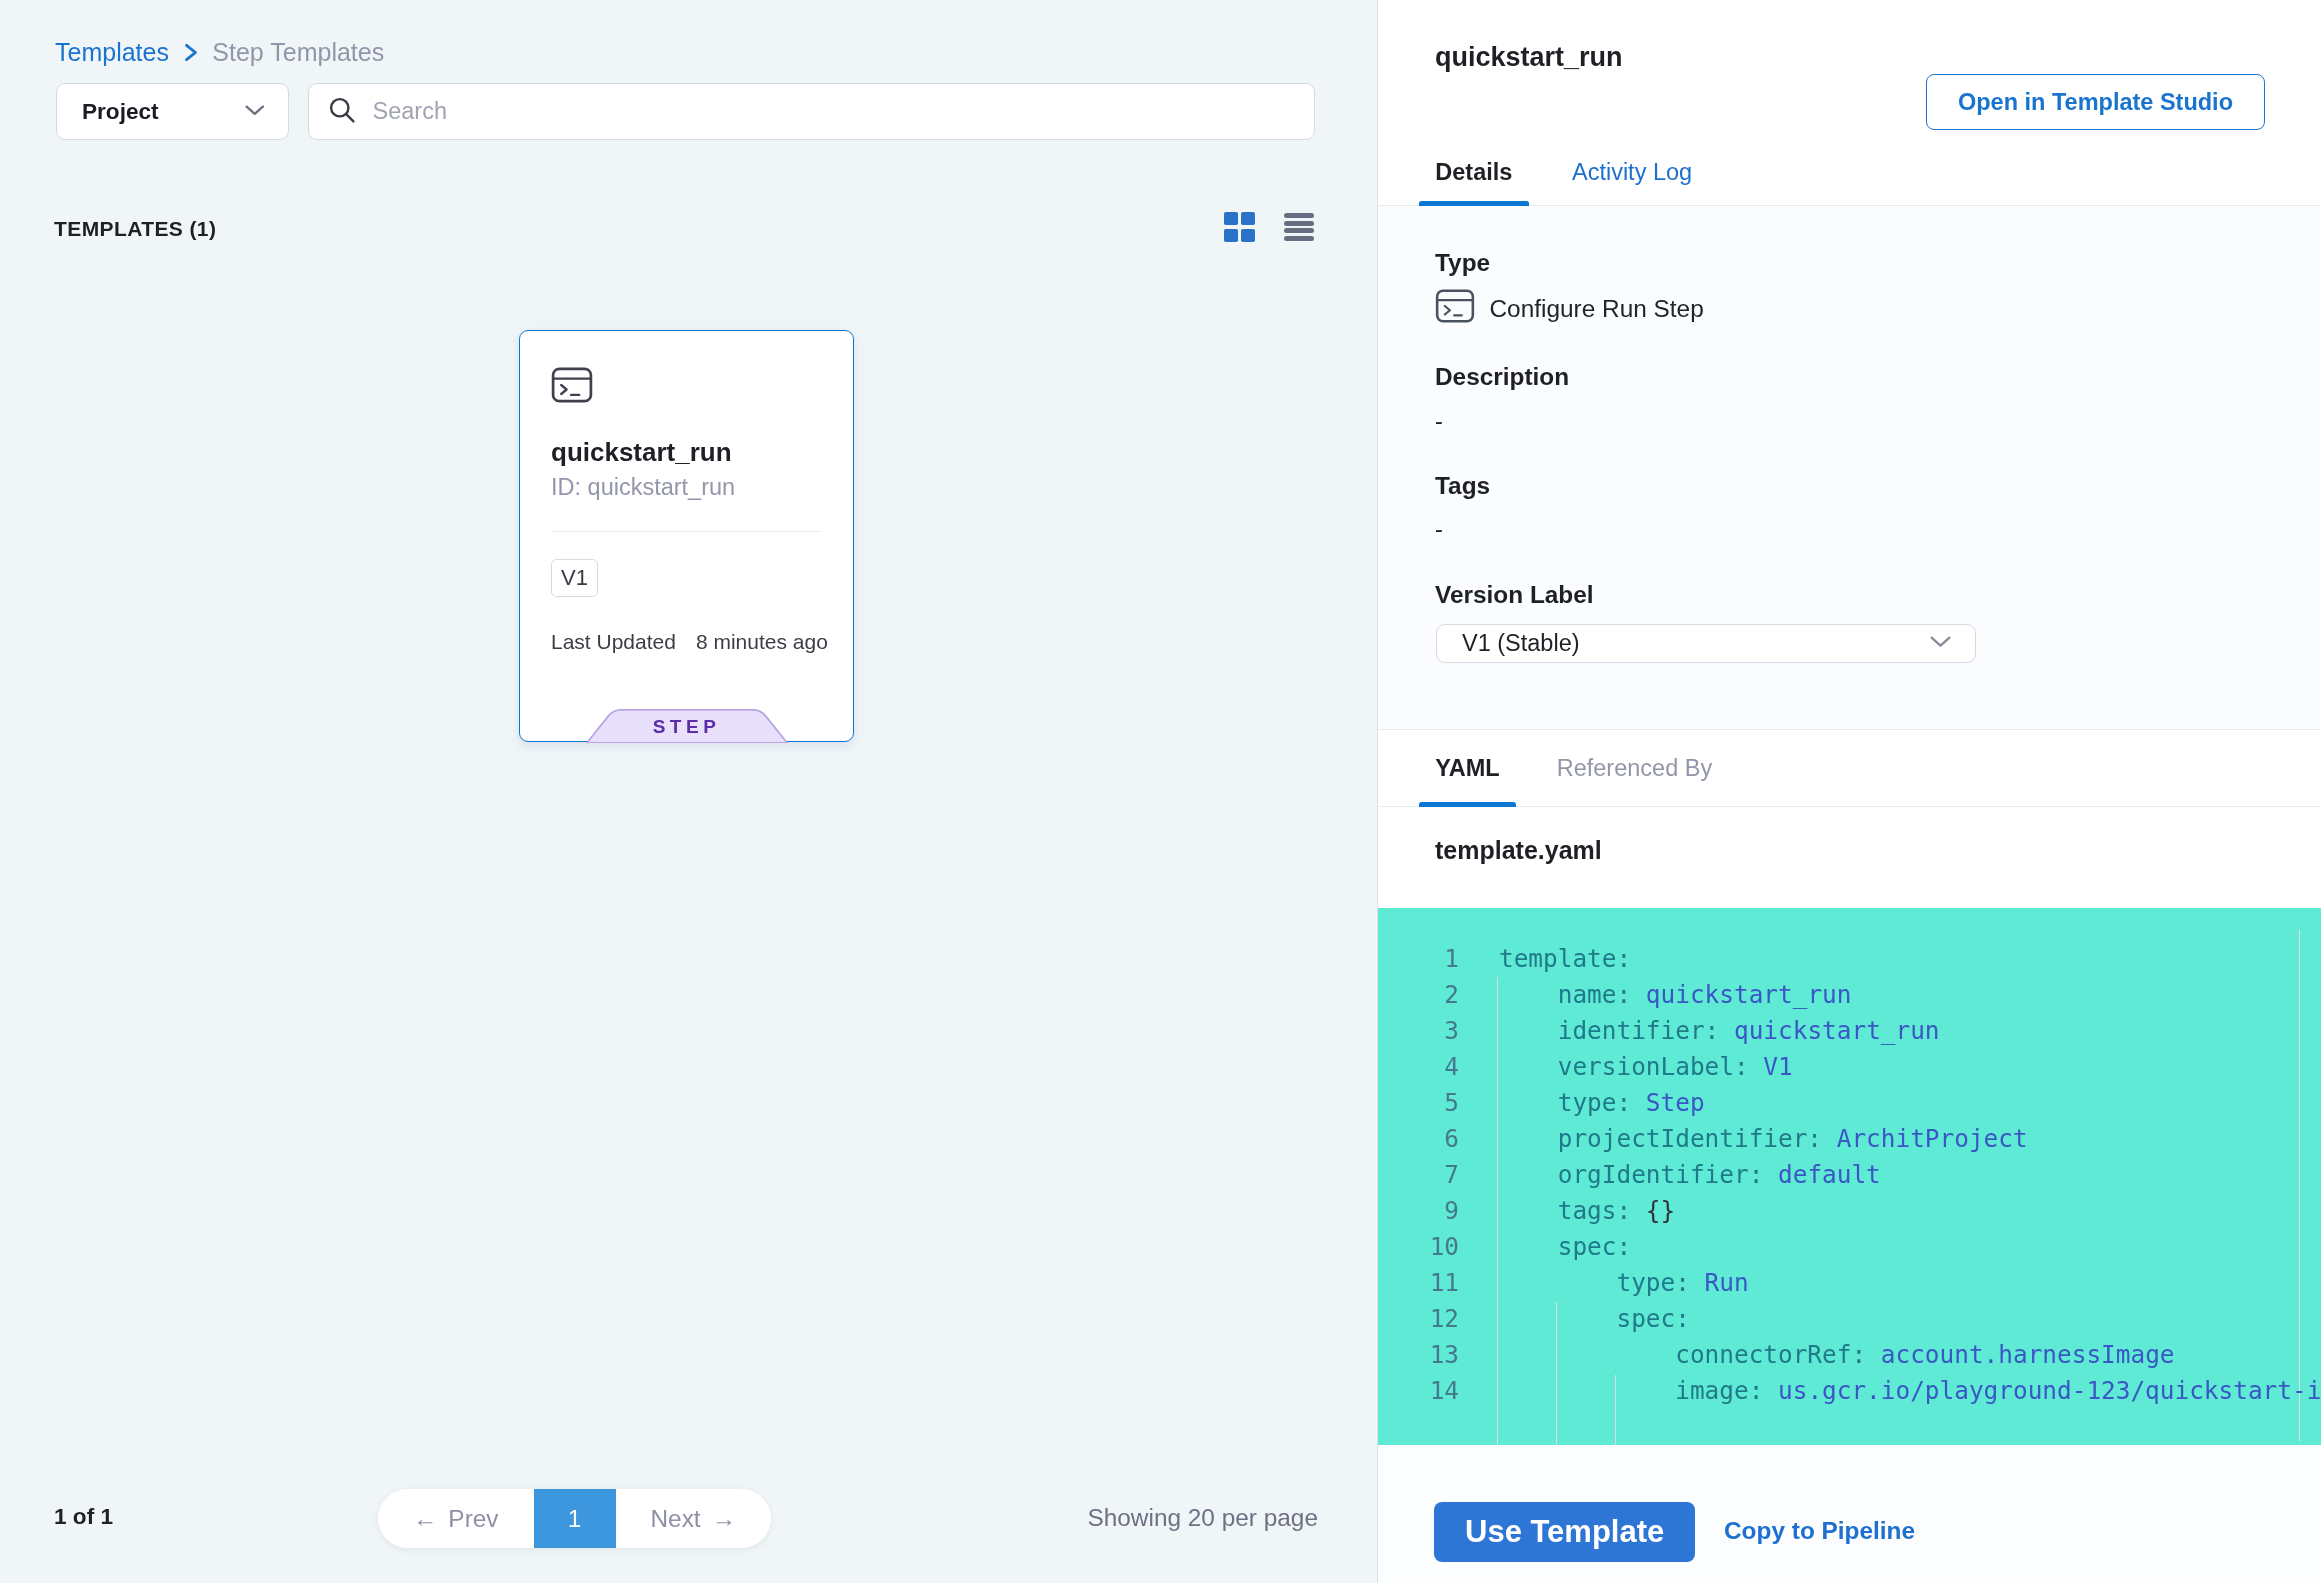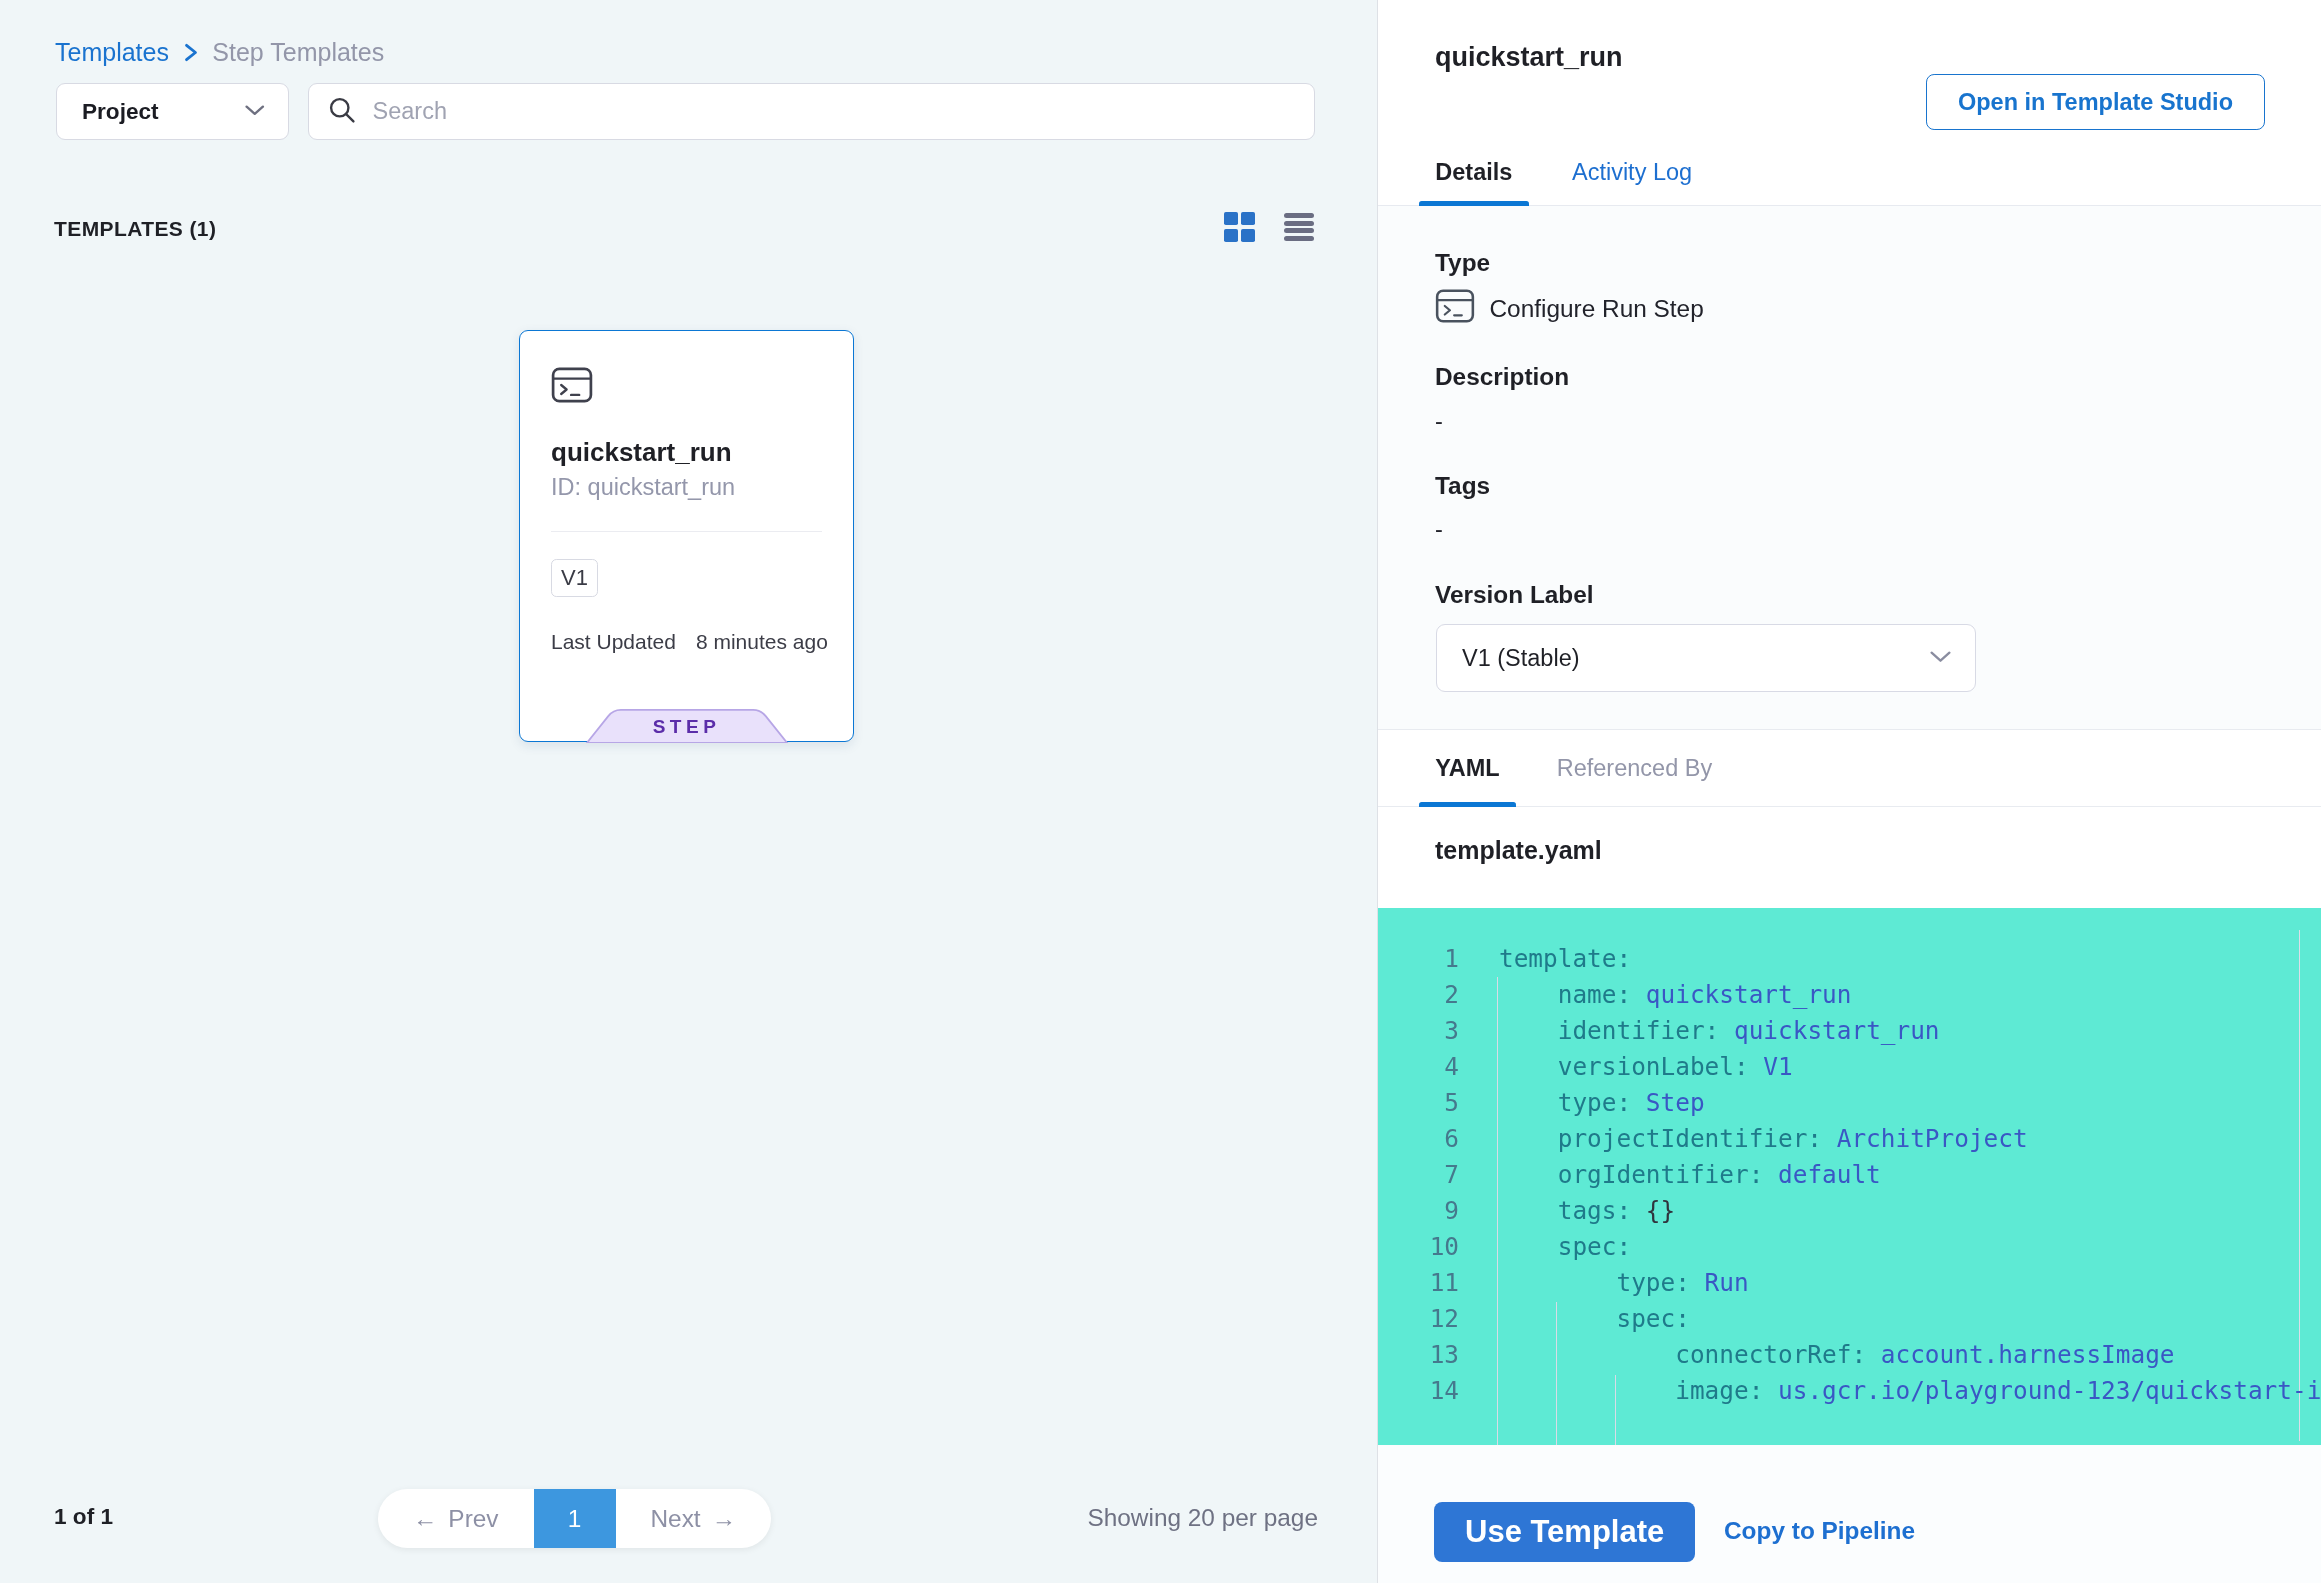--- a/index.html
+++ b/index.html
@@ -57,21 +57,21 @@
   .tab { position:relative; height:66px; display:flex; align-items:center; padding:0 16.3px; font-size:23.5px; cursor:pointer; }
   .tab.active { font-weight:700; color:#1F2026; }
   .tab.active::after { content:""; position:absolute; left:0; right:0; bottom:0; height:4.5px; background:#0B77D4; border-radius:2.7px 2.7px 0 0; }
   .tab.link { color:#1D6FD0; }
 
   .details-section { position:absolute; left:0; top:206px; right:0; height:523px; background:#FAFCFD; }
   .fld-label { position:absolute; left:57px; font-size:24.4px; font-weight:600; color:#1F2026; }
   .fld-value { position:absolute; left:57px; font-size:23.5px; color:#22232B; }
   .type-row { position:absolute; left:57px; top:288px; display:flex; align-items:center; gap:14.5px; font-size:24.4px; color:#22232B; }
 
-  .version-select { position:absolute; left:58px; top:418px; width:540px; height:68px; background:#fff; border:1.4px solid #D8DAE5; border-radius:9px; display:flex; align-items:center; justify-content:space-between; padding:0 22px 0 25px; cursor:pointer; }
+  .version-select { position:absolute; left:58px; top:418px; width:540px; height:39px; background:#fff; border:1.4px solid #D8DAE5; border-radius:9px; display:flex; align-items:center; justify-content:space-between; padding:0 22px 0 25px; cursor:pointer; }
   .version-select .val { font-size:23.5px; color:#1F2026; }
 
   .rp-subtabs { position:absolute; left:0; top:729px; right:0; height:78px; background:#fff; border-top:0.9px solid #E8EBF0; border-bottom:0.9px solid #E8EBF0; display:flex; align-items:center; padding-left:41px; gap:24.4px; }
   .subtab { position:relative; height:78px; display:flex; align-items:center; padding:0 16.3px; font-size:23.5px; color:#3E404C; cursor:pointer; }
   .subtab.active { font-weight:700; color:#1F2026; }
   .subtab.active::after { content:""; position:absolute; left:0; right:0; bottom:0; height:5.4px; background:#0B77D4; border-radius:2.7px 2.7px 0 0; }
   .subtab.muted { color:#9396A9; }
 
   .yaml-header { position:absolute; left:0; top:807px; right:0; height:101px; background:#fff; }
   .yaml-filename { position:absolute; left:57px; top:29px; font-size:25px; font-weight:700; color:#1F2026; }

